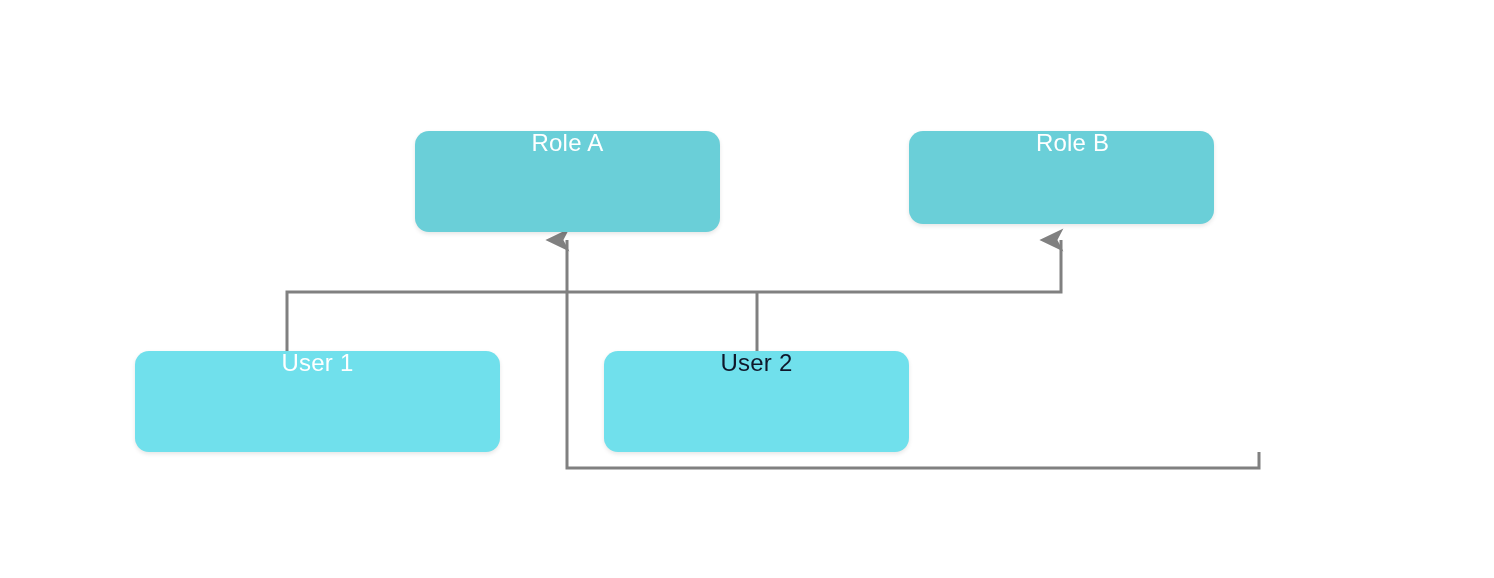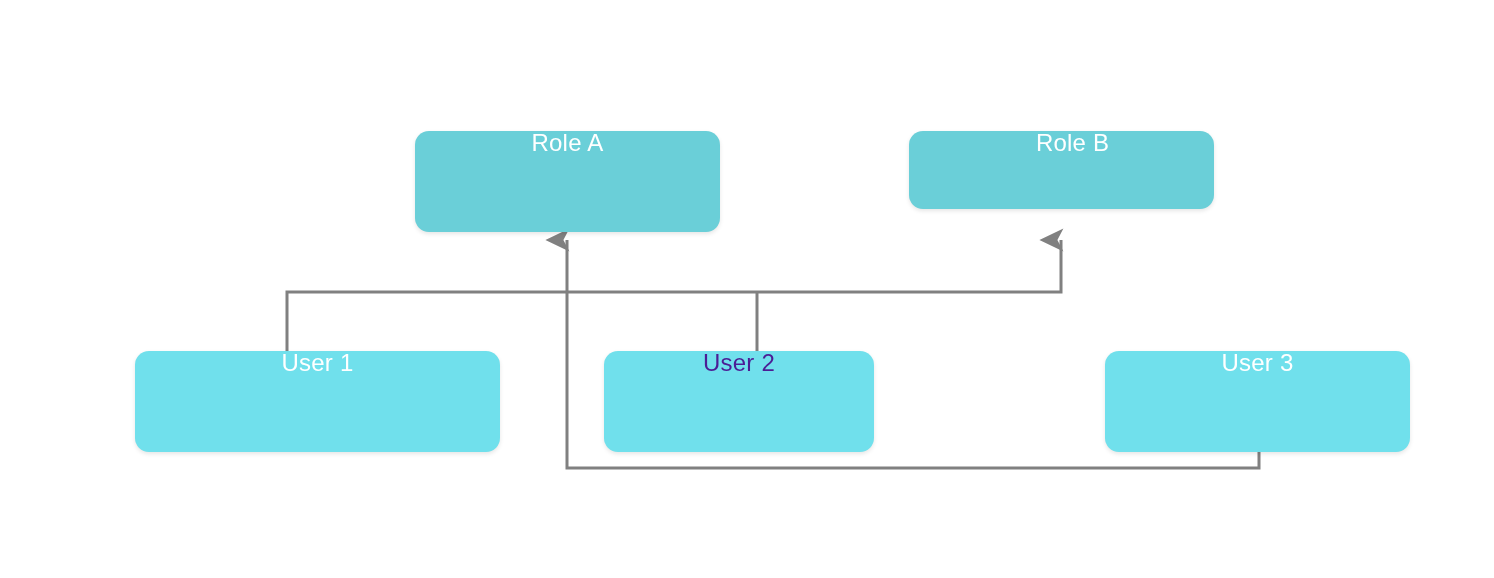--- a/index.html
+++ b/index.html
@@ -61,29 +61,26 @@
         <polyline points="287,351 287,292 1061,292 1061,240" fill="none" marker-end="url(#arrowhead)"></polyline>
         <polyline points="757,351 757,292" fill="none"></polyline>
         <polyline points="1259,452 1259,468 567,468 567,240" fill="none" marker-end="url(#arrowhead)"></polyline>
       </g>
   </svg>
 
   <div class="node" style="left: 415px; top: 131px; width: 305px; height: 101px; background: rgb(106, 207, 216); color: rgb(255, 255, 255);">
     <span class="node-label">Role A</span>
   </div>
 
-  <div class="node" style="left: 909px; top: 131px; width: 305px; height: 78px; background: rgb(106, 207, 216); color: rgb(255, 255, 255); padding-left: 22px;">
+  <div class="node" style="left: 909px; top: 131px; width: 305px; height: 93px; background: rgb(106, 207, 216); color: rgb(255, 255, 255); padding-left: 22px;">
     <span class="node-label">Role B</span>
   </div>
 
   <div class="node" style="left: 135px; top: 351px; width: 365px; height: 101px; background: rgb(112, 224, 236); color: rgb(255, 255, 255);">
     <span class="node-label">User 1</span>
   </div>
 
-  <div class="node" style="left: 604px; top: 351px; width: 270px; height: 101px; background: rgb(112, 224, 236); color: #4c1d95;">
+  <div class="node" style="left: 604px; top: 351px; width: 305px; height: 101px; background: rgb(112, 224, 236); color: #0f172a;">
     <span class="node-label">User 2</span>
   </div>
 
-  <div class="node" style="left: 1105px; top: 351px; width: 305px; height: 101px; background: rgb(112, 224, 236); color: rgb(255, 255, 255);">
-    <span class="node-label">User 3</span>
-  </div>
 
 </div>
 
 </body></html>

